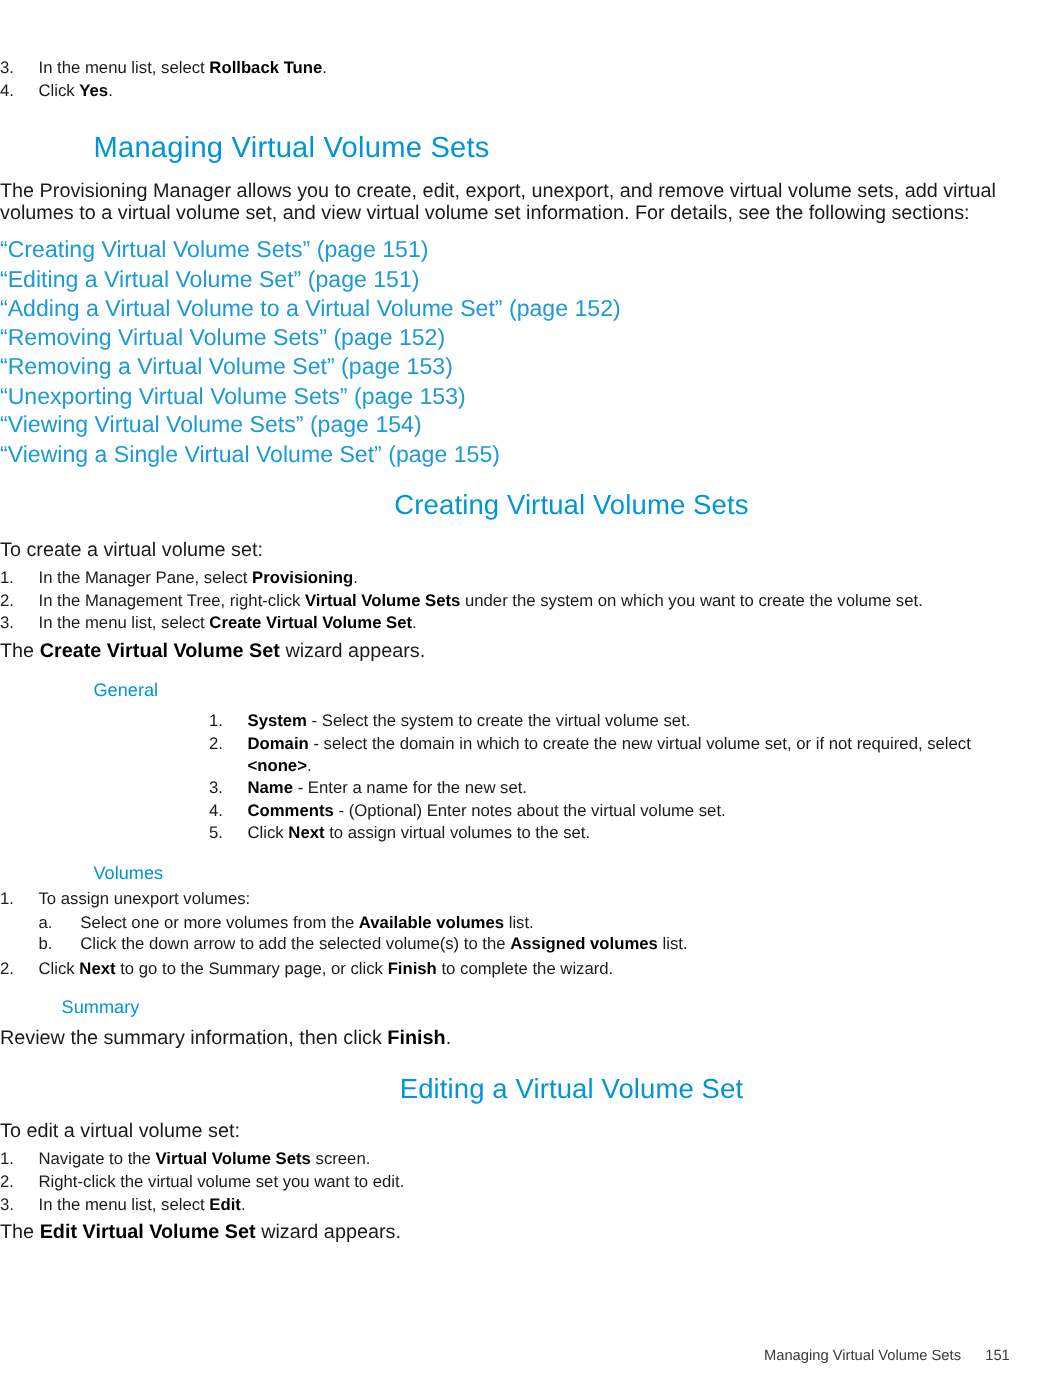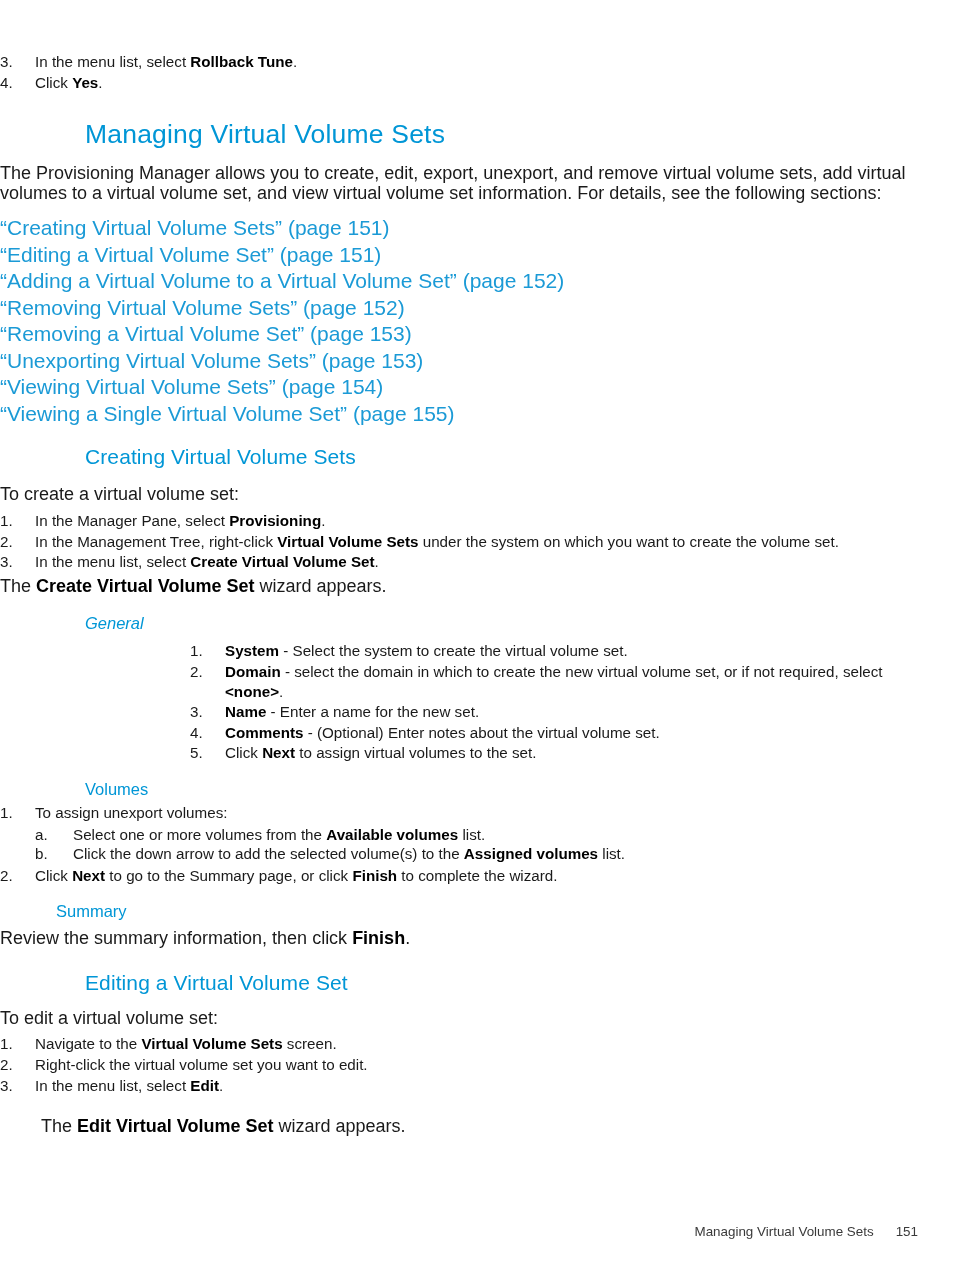--- a/index.html
+++ b/index.html
@@ -37,26 +37,27 @@
   
   h1.h-major {
     font-size: 26.5px;
     font-weight: normal;
     color: #0096d6;
     margin: 0;
     padding: 0;
     letter-spacing: 0.2px;
   }
   h2.h-sub {
-    font-size: 21px;
+    font-size: 25px;
     font-weight: normal;
     color: #0096d6;
     margin: 0;
     padding: 0;
     letter-spacing: 0.1px;
+    text-align: center;
   }
   h3.h-minor {
     font-size: 16.5px;
     font-weight: normal;
     color: #0096d6;
     margin: 0;
     padding: 0;
   }
 
   
@@ -214,21 +215,21 @@
       <span>In the menu list, select </span><b>Create Virtual Volume Set</b><span>.</span>
     </li>
   </ol>
 
   <div class="sp-4"></div>
 
   <p class="body-text rail-body" style="margin:0;"><span>The </span><b>Create Virtual Volume Set</b><span> wizard appears.</span></p>
 
   <div class="sp-18"></div>
 
-  <div style="margin-left:85px;font-style:italic;">
+  <div style="margin-left:85px;">
     <h3 class="h-minor">General</h3>
   </div>
 
   <div class="sp-8"></div>
 
   <ol class="num-list" style="margin-left:190px; margin-right:48px;">
     <li>
       <span class="marker">1.</span>
       <b>System</b><span> - Select the system to create the virtual volume set.</span>
     </li>
@@ -312,19 +313,19 @@
       <span>Right-click the virtual volume set you want to edit.</span><b></b><span></span>
     </li>
     <li>
       <span class="marker">3.</span>
       <span>In the menu list, select </span><b>Edit</b><span>.</span>
     </li>
   </ol>
 
   <div class="sp-4"></div>
 
-  <p class="body-text rail-body" style="margin:17px;padding-left:24px;"><span>The </span><b>Edit Virtual Volume Set</b><span> wizard appears.</span></p>
+  <p class="body-text rail-body" style="margin:0;"><span>The </span><b>Edit Virtual Volume Set</b><span> wizard appears.</span></p>
 
   <div class="footer">
     <span>Managing Virtual Volume Sets</span><span class="fnum">151</span>
   </div>
 
 </div>
 
 </body></html>

